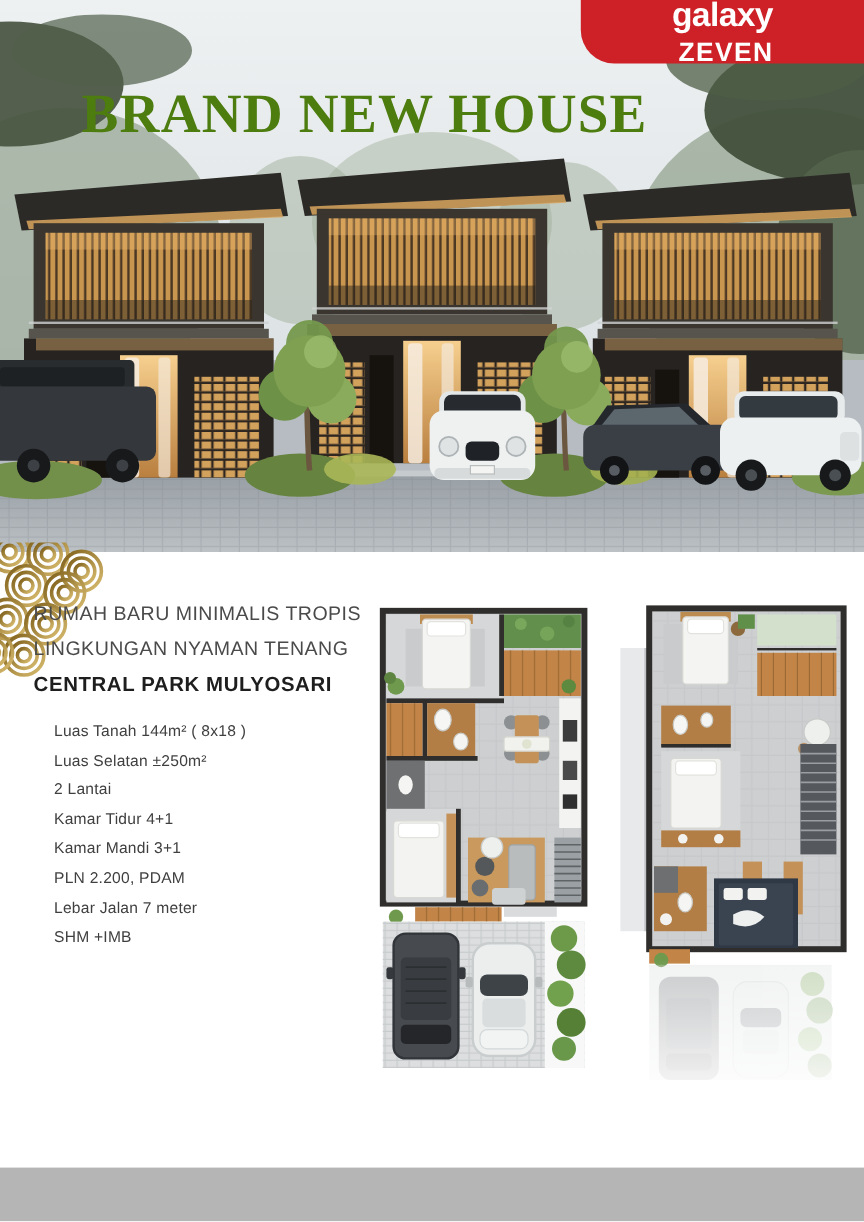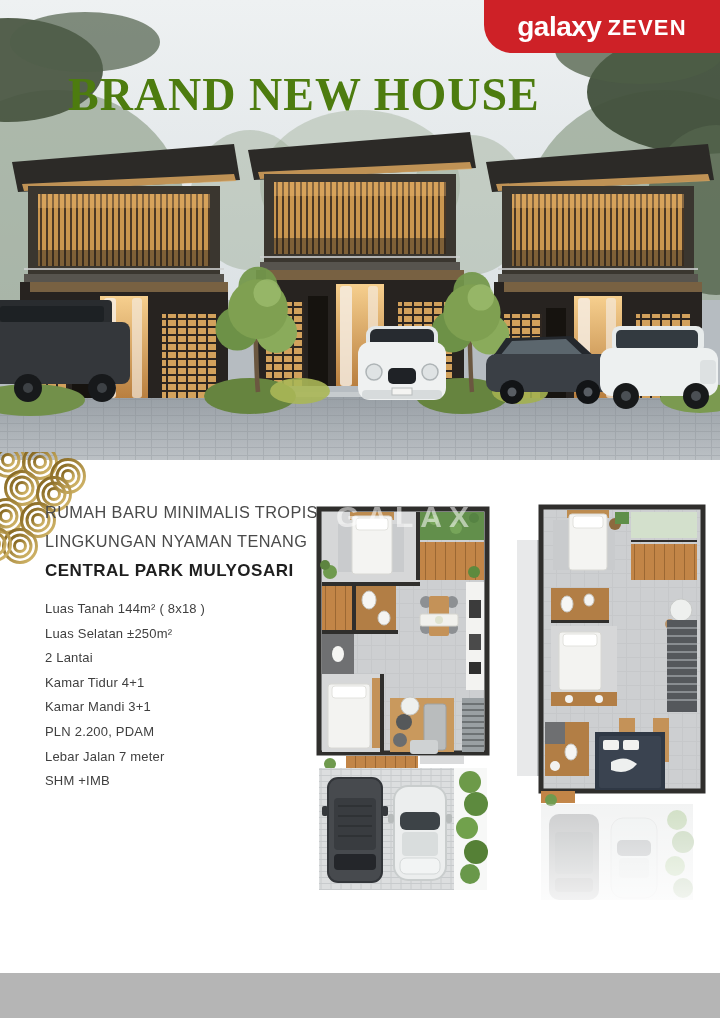--- a/index.html
+++ b/index.html
@@ -9,33 +9,34 @@
   }
   
   #hero{position:absolute;left:0;top:0;width:720px;height:460px;}
   
   .badge{
     position:absolute;top:0;right:0;width:236px;height:53px;
     background:var(--brand-red,#ce2127);
     border-bottom-left-radius:28px;
     display:flex;align-items:center;justify-content:center;
     color:#fff;
+    flex-direction:column;
   }
   .badge .brand{font-size:28px;font-weight:700;letter-spacing:-.5px;text-transform:lowercase;}
   .badge .suffix{font-size:22px;font-weight:700;letter-spacing:1.2px;margin-left:6px;margin-top:2px;}
   
   .title{
     position:absolute;left:68px;top:68px;width:600px;
     font-family:"Liberation Serif",serif;font-weight:700;
     font-size:46px;letter-spacing:1px;color:#4d7c0f;white-space:nowrap;
   }
   
   #rings{position:absolute;left:0;top:452px;}
   
-  .headline{position:absolute;left:45px;top:498px;line-height:29px;}
+  .headline{position:absolute;left:28px;top:498px;line-height:29px;}
   .headline .hl{font-size:16.3px;color:#4a4a4a;letter-spacing:.4px;}
   .headline .hl-bold{font-size:17px;color:#1e1e1e;font-weight:700;letter-spacing:.5px;}
   .specs{position:absolute;left:45px;top:597px;line-height:24.6px;}
   .specs .spec{font-size:13px;color:#3f3f3f;letter-spacing:.2px;}
   
   #planA{position:absolute;left:316px;top:506px;}
   #planB{position:absolute;left:515px;top:504px;}
   .watermark{
     position:absolute;left:336px;top:500px;
     font-size:30px;font-weight:700;letter-spacing:7px;
@@ -404,17 +405,16 @@
       <rect x="102" y="336" width="34" height="16" rx="5" fill="#596065"></rect>
       <rect x="104" y="354" width="30" height="20" rx="4" fill="#c3c8c8"></rect>
       <circle cx="162" cy="316" r="10" fill="#6d9a49"></circle>
         <circle cx="168" cy="338" r="11" fill="#5d8a3e"></circle>
       <circle cx="160" cy="362" r="10" fill="#71a14c"></circle>
         <circle cx="168" cy="384" r="10" fill="#558036"></circle>
     </g>
     <rect x="0" y="296" width="192" height="106" fill="url(#gFadeB)"></rect>
   </svg>
 
-  <div class="watermark">GALAX</div>
 
   <div class="footer-bar"></div>
 
 </div>
 
 </body></html>

